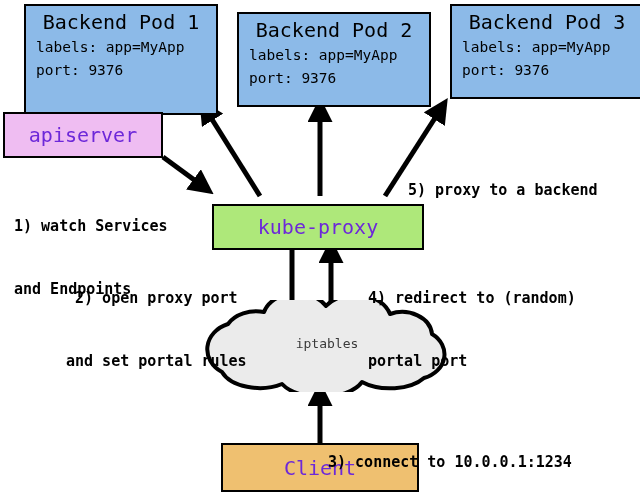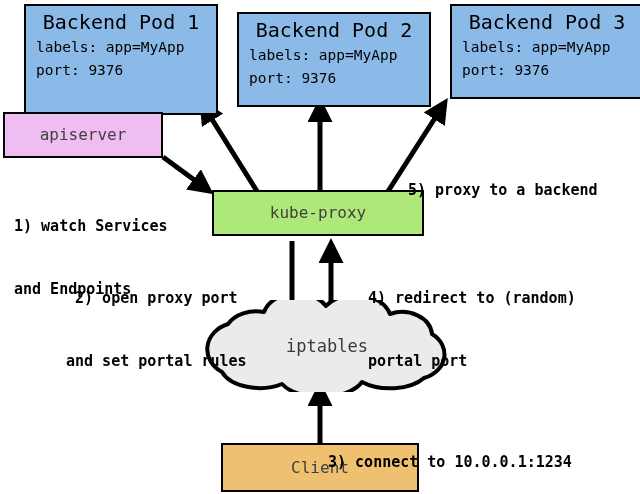--- a/index.html
+++ b/index.html
@@ -49,45 +49,45 @@
   }
   .pod-attr.l1 { top: 33px; }
   .pod-attr.l2 { top: 56px; }
 
   .apiserver-box { background: #EFBDF2; }
   .kubeproxy-box { background: #AEE87A; }
   .client-box    { background: #EFC070; }
 
   .mid-label {
     position: absolute;
-    font-size: 16px;
+    font-size: 20px;
     line-height: 22px;
     white-space: pre;
-    color: #404040;
+    color: #6d28d9;
     text-align: center;
     left: 0; right: 0;
     top: 50%;
     transform: translateY(-50%);
   }
 
   .cloud-wrap {
     position: absolute;
     left: 186px;
     top: 300px;
     width: 282px;
     height: 92px;
     z-index: 2;
   }
   .cloud-label {
     position: absolute;
     left: 0;
     right: 0;
     top: 36px;
     text-align: center;
-    font-size: 17px;
+    font-size: 13px;
     color: #3a3a3a;
     white-space: pre;
     font-family: "DejaVu Sans Mono", monospace;
   }
 
   .step-label {
     position: absolute;
     font-family: "DejaVu Sans Mono", monospace;
     font-weight: bold;
     font-size: 15px;
@@ -171,21 +171,21 @@
   <div class="node pod-box" style="left:450px; top:4px; width:194px; height:95px;">
     <div class="node-title pod-name">Backend Pod 3</div>
     <div class="pod-attr l1">labels: app=MyApp</div>
     <div class="pod-attr l2">port: 9376</div>
   </div>
 
   <div class="node apiserver-box" style="left:3px; top:112px; width:160px; height:46px;">
     <div class="mid-label">apiserver</div>
   </div>
 
-  <div class="node kubeproxy-box" style="left:212px; top:190px; width:212px; height:46px;">
+  <div class="node kubeproxy-box" style="left:212px; top:204px; width:212px; height:46px;">
     <div class="mid-label">kube-proxy</div>
   </div>
 
   <div class="node client-box" style="left:221px; top:443px; width:198px; height:49px;">
     <div class="mid-label">Client</div>
   </div>
 
   <div class="step-label" style="left:14px; top:174px;">
     <div>1) watch Services</div>
     <div>and Endpoints</div>

